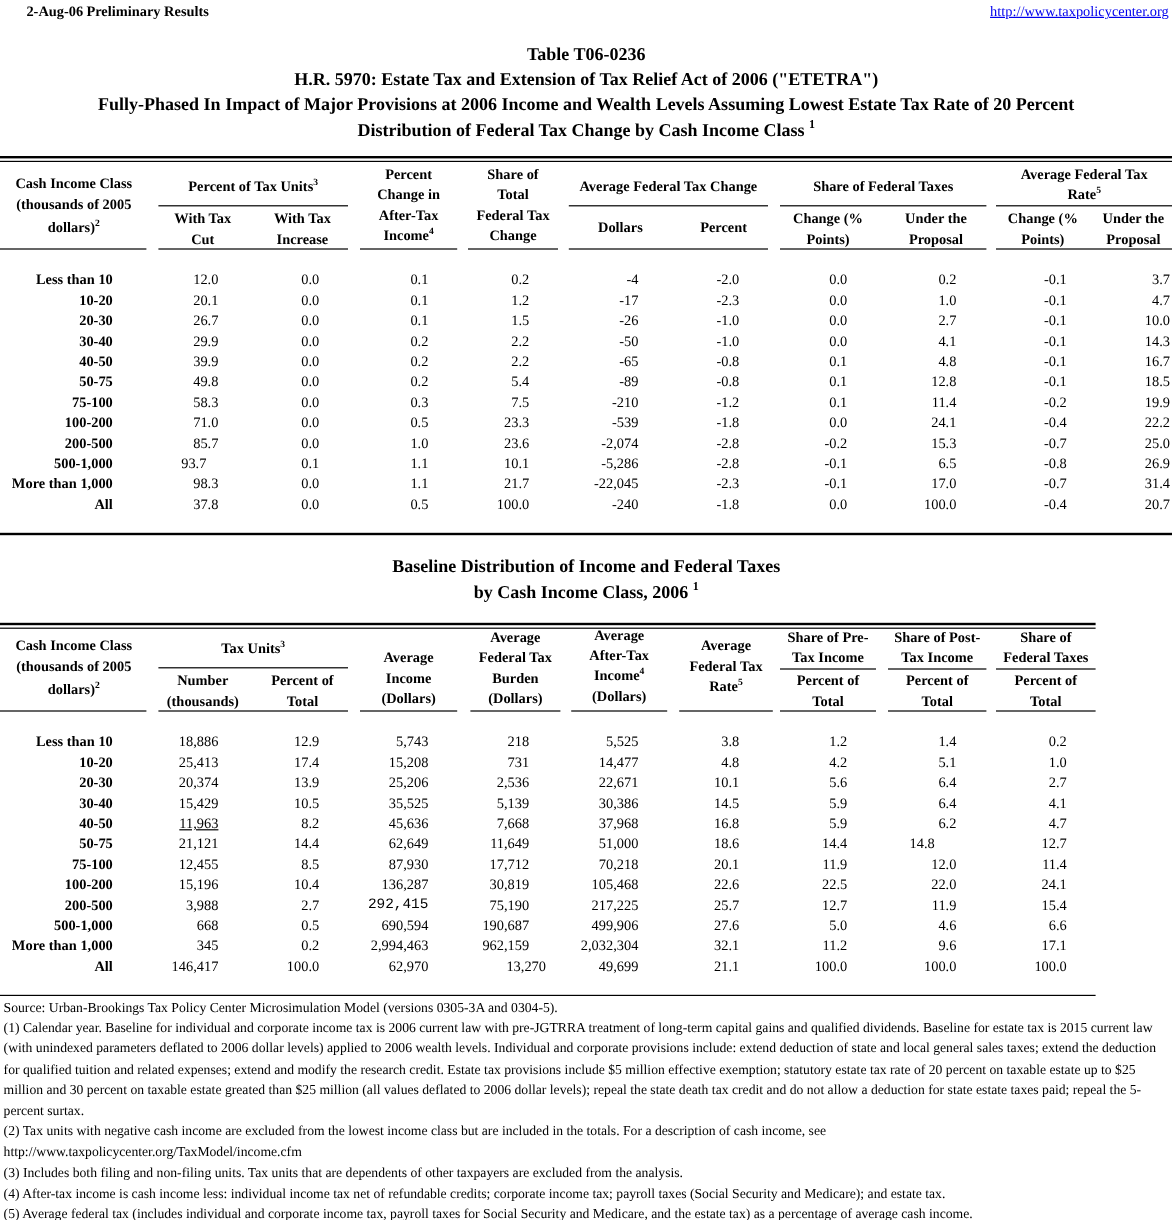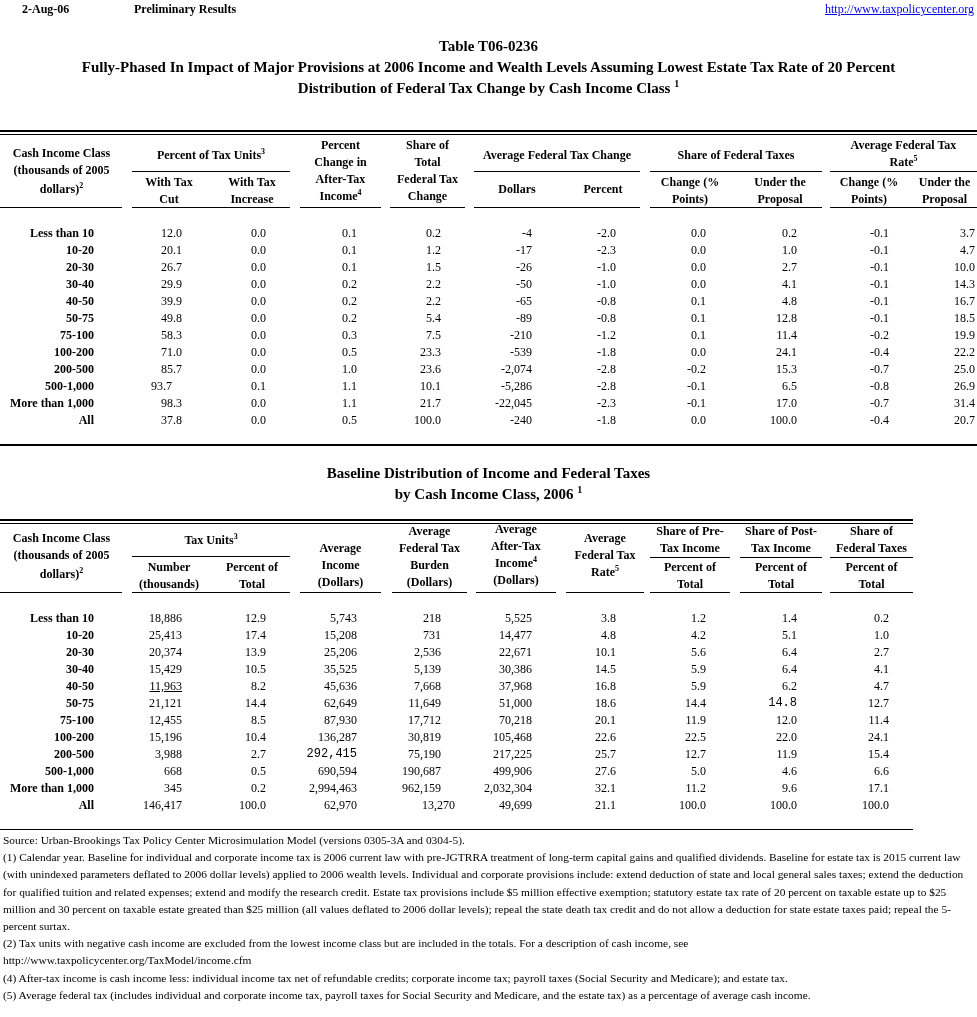--- a/index.html
+++ b/index.html
@@ -1,19 +1,19 @@
 <!DOCTYPE html>
 <html><head>
 <meta charset="utf-8">
 <style>
   html, body { margin: 0; padding: 0; background: #ffffff; }
   body { width: 977px; height: 1017px; position: relative; overflow: hidden; color: #000; font-family: "Liberation Serif", "DejaVu Serif", serif; }
   .topbar { position: absolute; top: 2px; left: 0; width: 977px; height: 16px; font-size: 12px; font-weight: bold; }
   .topbar .date { position: absolute; left: 22px; top: 0; }
-  .topbar .prelim { position: absolute; left: 72px; top: 0; margin-left: 62px; }
+  .topbar .prelim { position: absolute; left: 72px; top: 0; }
   .topbar .url { position: absolute; right: 3px; top: 0; font-weight: normal; color: #0000ee; text-decoration: underline; }
   .titles { position: absolute; left: 0; width: 977px; text-align: center; font-weight: bold; font-size: 15px; line-height: 21px; }
   .titles sup { font-size: 10px; vertical-align: 6px; line-height: 0; }
   .dbl { position: absolute; left: 0; height: 0; border-top: 2px solid #000; }
   .dbl2 { position: absolute; left: 0; height: 0; border-top: 1px solid #000; }
   .rule { position: absolute; height: 0; border-top: 1px solid #000; }
   .hcell { position: absolute; text-align: center; font-weight: bold; font-size: 12px; line-height: 17px; }
   .hcell sup, .fn sup { font-size: 8px; vertical-align: 5px; line-height: 0; }
   .cell { position: absolute; text-align: right; font-size: 12px; line-height: 16px; }
   .rowlbl { position: absolute; font-weight: bold; text-align: right; font-size: 12px; line-height: 16px; }
@@ -25,20 +25,21 @@
 <body>
 
 <div class="topbar">
   <span class="date">2-Aug-06</span>
   <span class="prelim">Preliminary Results</span>
   <span class="url">http://www.taxpolicycenter.org</span>
 </div>
 
 <div class="titles" style="top:36px;">
   <div>Table T06-0236</div>
+  <div>H.R. 5970: Estate Tax and Extension of Tax Relief Act of 2006 ("ETETRA")</div>
   <div>Fully-Phased In Impact of Major Provisions at 2006 Income and Wealth Levels Assuming Lowest Estate Tax Rate of 20 Percent</div>
   <div><span>Distribution of Federal Tax Change by Cash Income Class</span> <sup>1</sup></div>
 </div>
 
 <div>
   <div class="dbl" style="top:130px; width:977px;"></div>
   <div class="dbl2" style="top:134px; width:977px;"></div>
 
   <div class="hcell" style="left:0; top:145px; width:123px;">
     <div>Cash Income Class</div>
@@ -384,21 +385,21 @@
       <div class="cell" style="top: 678px; left: 717px; width: 80px;">6.2</div>
       <div class="cell" style="top: 678px; left: 809px; width: 80px;">4.7</div>
       <div class="rowlbl" style="top: 695px; left: 0px; width: 94px;">50-75</div>
       <div class="cell" style="top: 695px; left: 102px; width: 80px;">21,121</div>
       <div class="cell" style="top: 695px; left: 186px; width: 80px;">14.4</div>
       <div class="cell" style="top: 695px; left: 277px; width: 80px;">62,649</div>
       <div class="cell" style="top: 695px; left: 361px; width: 80px;">11,649</div>
       <div class="cell" style="top: 695px; left: 452px; width: 80px;">51,000</div>
       <div class="cell" style="top: 695px; left: 536px; width: 80px;">18.6</div>
       <div class="cell" style="top: 695px; left: 626px; width: 80px;">14.4</div>
-      <div class="cell" style="top: 695px; left: 717px; width: 80px; font-family: Liberation Mono, monospace;">14.8</div>
+      <div class="cell" style="top: 695px; left: 699px; width: 80px;">14.8</div>
       <div class="cell" style="top: 695px; left: 809px; width: 80px;">12.7</div>
       <div class="rowlbl" style="top: 712px; left: 0px; width: 94px;">75-100</div>
       <div class="cell" style="top: 712px; left: 102px; width: 80px;">12,455</div>
       <div class="cell" style="top: 712px; left: 186px; width: 80px;">8.5</div>
       <div class="cell" style="top: 712px; left: 277px; width: 80px;">87,930</div>
       <div class="cell" style="top: 712px; left: 361px; width: 80px;">17,712</div>
       <div class="cell" style="top: 712px; left: 452px; width: 80px;">70,218</div>
       <div class="cell" style="top: 712px; left: 536px; width: 80px;">20.1</div>
       <div class="cell" style="top: 712px; left: 626px; width: 80px;">11.9</div>
       <div class="cell" style="top: 712px; left: 717px; width: 80px;">12.0</div>
@@ -456,15 +457,16 @@
     </div>
 </div>
 
 <div class="botline"></div>
 
 <div class="notes">
   <div>Source: Urban-Brookings Tax Policy Center Microsimulation Model (versions 0305-3A and 0304-5).</div>
   <div>(1) Calendar year. Baseline for individual and corporate income tax is 2006 current law with pre-JGTRRA treatment of long-term capital gains and qualified dividends.  Baseline for estate tax is 2015 current law (with unindexed parameters deflated to 2006 dollar levels) applied to 2006 wealth levels.  Individual and corporate provisions include: extend deduction of state and local general sales taxes; extend the deduction for qualified tuition and related expenses; extend and modify the research credit.  Estate tax provisions include $5 million effective exemption; statutory estate tax rate of 20 percent on taxable estate up to $25 million and 30 percent on taxable estate greated than $25 million (all values deflated to 2006 dollar levels); repeal the state death tax credit and do not allow a deduction for state estate taxes paid; repeal the 5-percent surtax.</div>
   <div>(2) Tax units with negative cash income are excluded from the lowest income class but are included in the totals. For a description of cash income, see</div>
   <div>http://www.taxpolicycenter.org/TaxModel/income.cfm</div>
+  <div>(3) Includes both filing and non-filing units.  Tax units that are dependents of other taxpayers are excluded from the analysis.</div>
   <div>(4) After-tax income is cash income less: individual income tax net of refundable credits; corporate income tax; payroll taxes (Social Security and Medicare); and estate tax.</div>
   <div>(5) Average federal tax (includes individual and corporate income tax, payroll taxes for Social Security and Medicare, and the estate tax) as a percentage of average cash income.</div>
 </div>
 
 </body></html>

